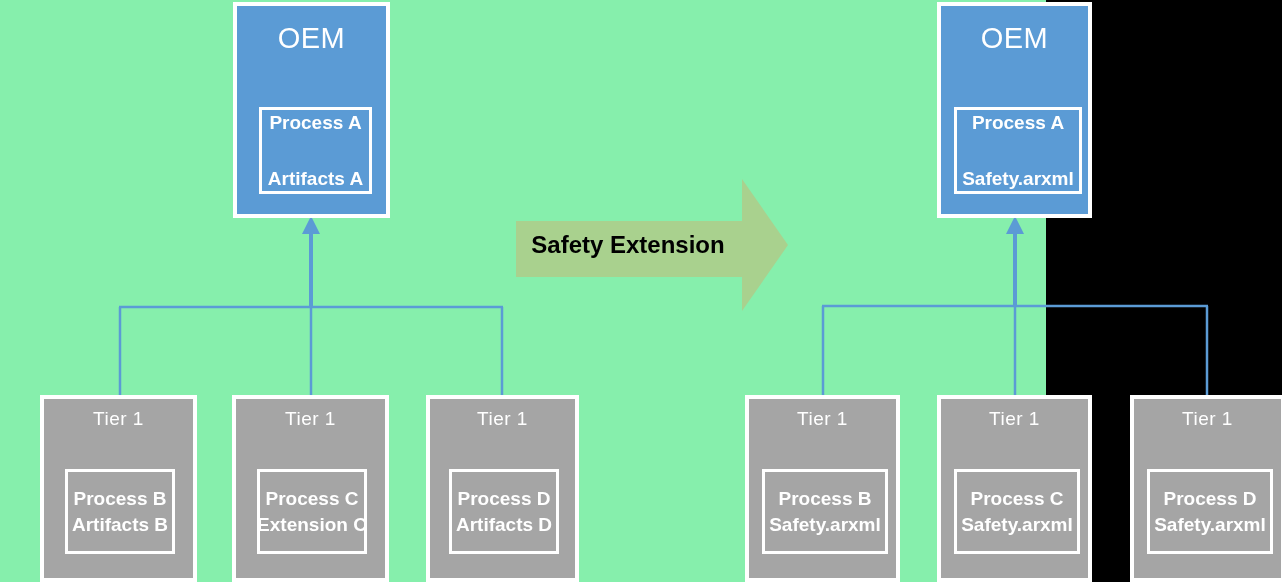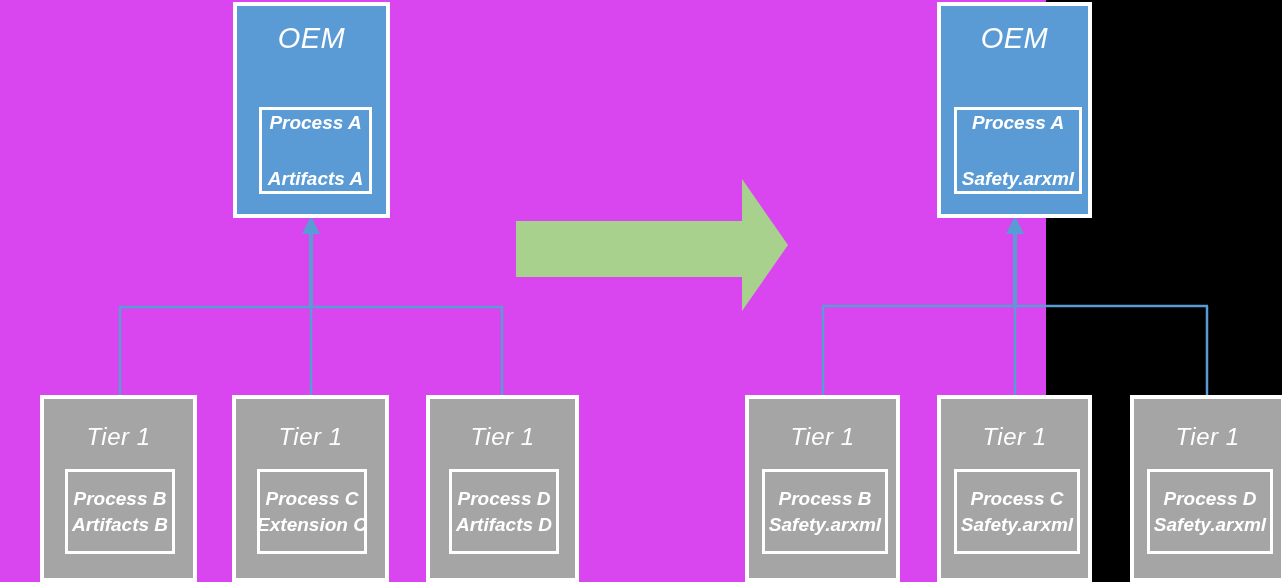--- a/index.html
+++ b/index.html
@@ -7,22 +7,21 @@
     width: 1282px;
     height: 582px;
     background: #000000;
     overflow: hidden;
     font-family: "Liberation Sans", sans-serif;
   }
   #canvas {
     position: relative;
     width: 1046px;
     height: 582px;
-    background: #d946ef;
-    font-style: italic;
+    background: #86efac;
   }
 
   
   .connectors {
     position: absolute;
     left: 0; top: 0;
     width: 1282px; height: 582px;
     pointer-events: none;
   }
 
@@ -63,24 +62,24 @@
   .tier-box {
     position: absolute;
     background: #A5A5A5;
     border: 4px solid #FFFFFF;
     display: flex;
     flex-direction: column;
     align-items: center;
   }
   .tier-title {
     color: #FFFFFF;
-    font-size: 24px;
+    font-size: 19px;
     font-weight: 400;
     line-height: 1;
-    margin-top: 26px;
+    margin-top: 10px;
     letter-spacing: 0.5px;
   }
   .tier-inner {
     position: absolute;
     border: 3px solid #FFFFFF;
     display: flex;
     flex-direction: column;
     justify-content: center;
     align-items: center;
   }
@@ -158,20 +157,21 @@
     <div class="oem-inner" style="left:13px; top:101px; width:128px; height:87px;">
       <div class="line">Process A</div>
       <div class="line">Safety.arxml</div>
     </div>
   </div>
 
   <div class="arrow-wrap">
     <svg width="276" height="136" viewBox="0 0 276 136">
       <polygon points="2,44 228,44 228,2 274,68 228,134 228,100 2,100" fill="#A9D18E"></polygon>
     </svg>
+    <div class="arrow-label">Safety Extension</div>
   </div>
 
   <div class="tier-box" style="left:40px; top:395px; width:157px; height:187px;">
     <div class="tier-title">Tier 1</div>
     <div class="tier-inner" style="left:21px; top:70px; width:110px; height:85px;">
       <div class="line">Process B</div>
       <div class="line">Artifacts B</div>
     </div>
   </div>
 

